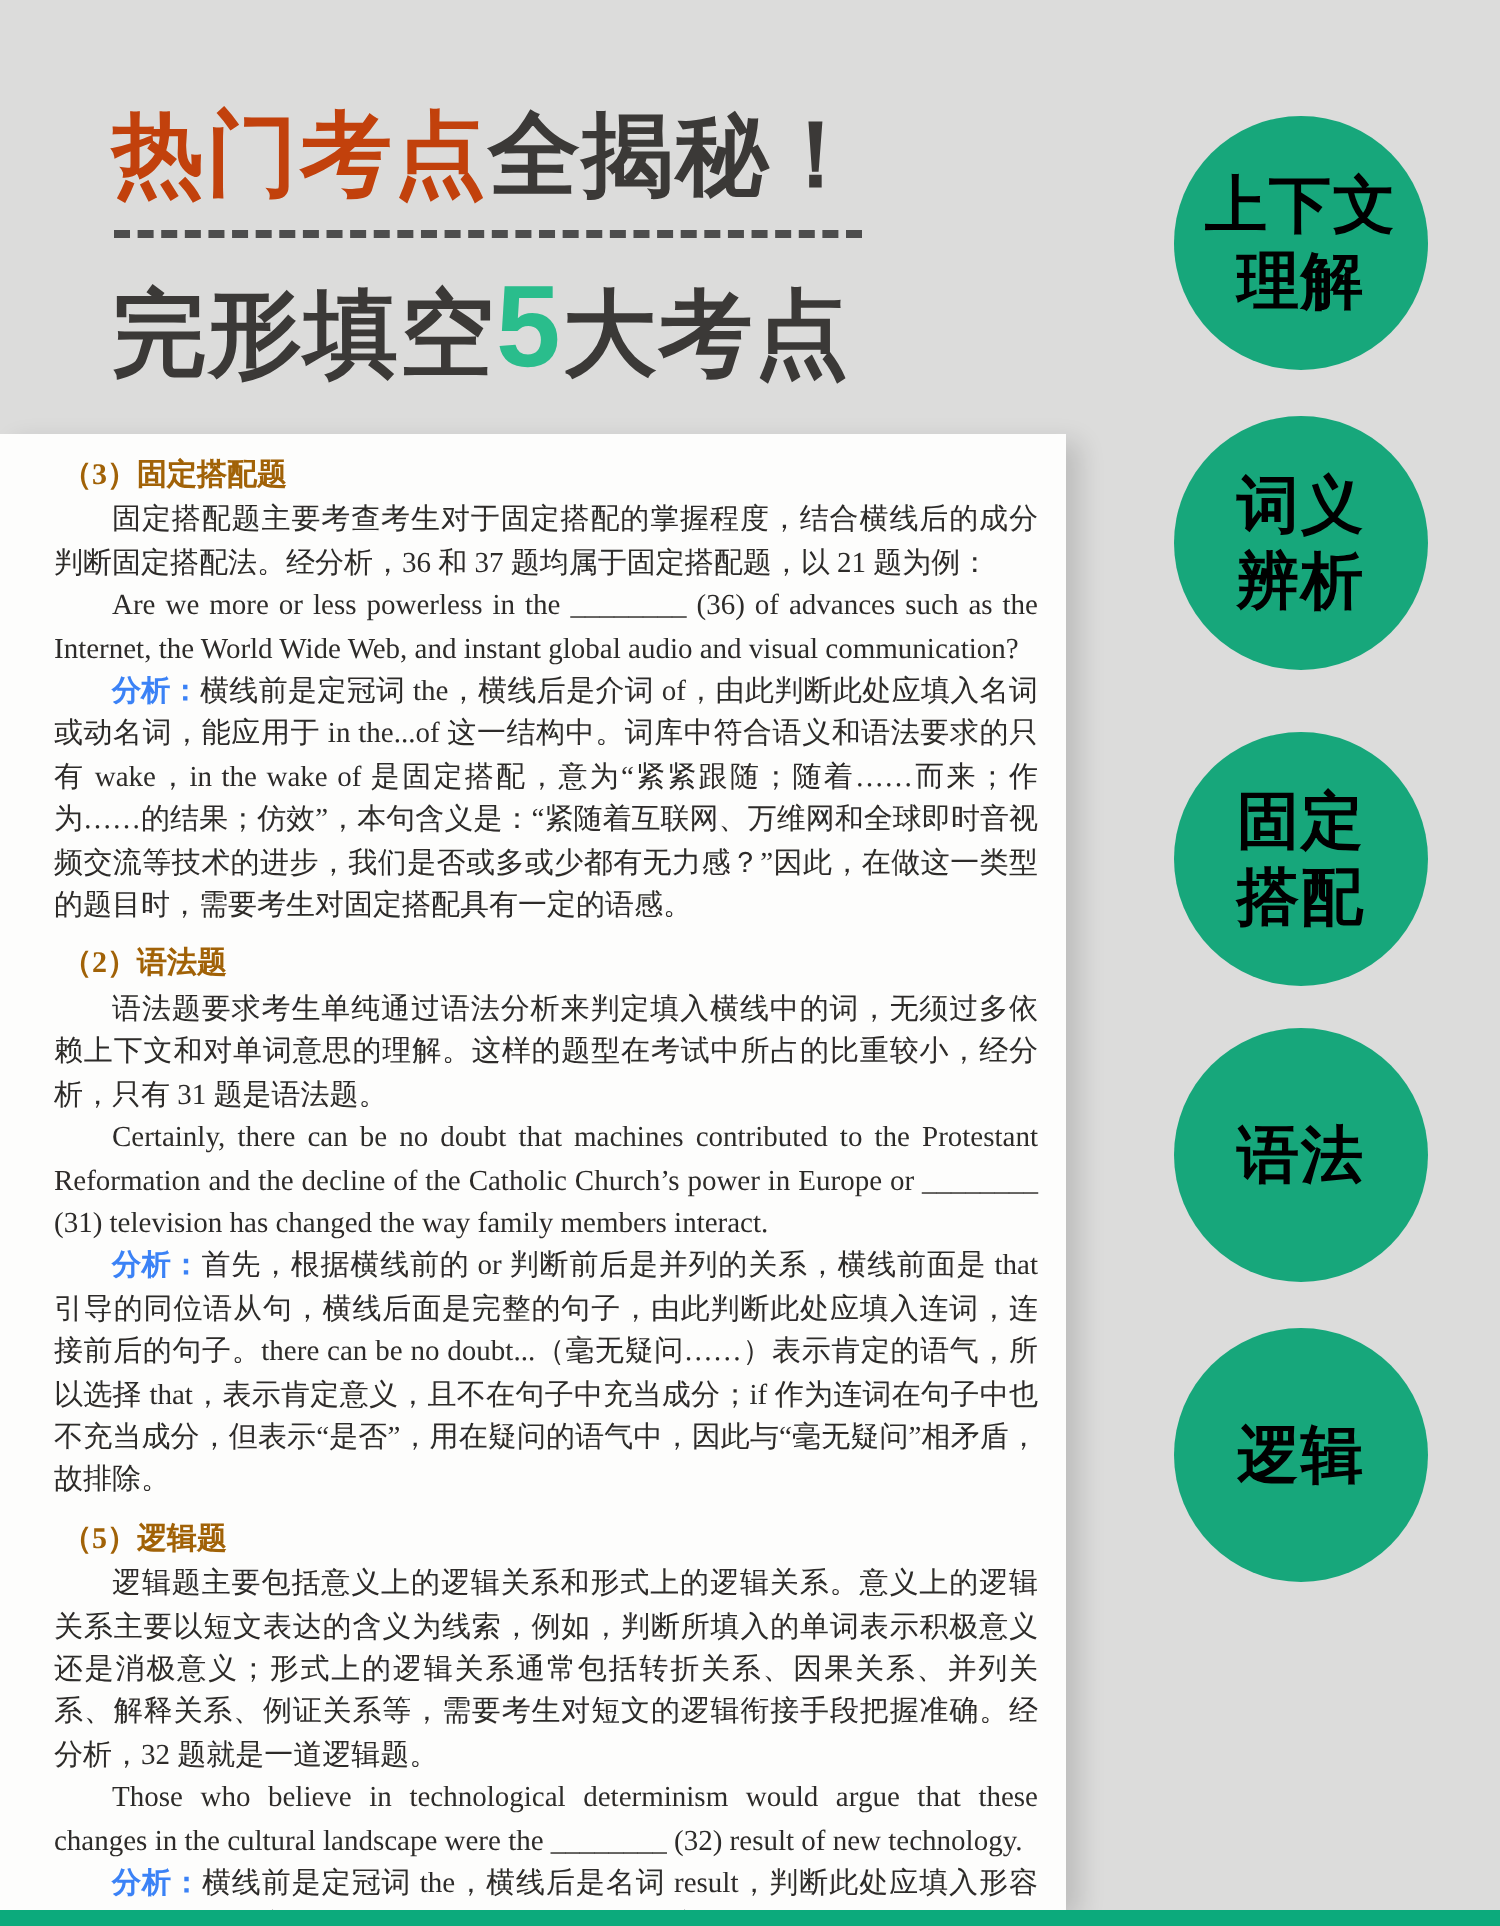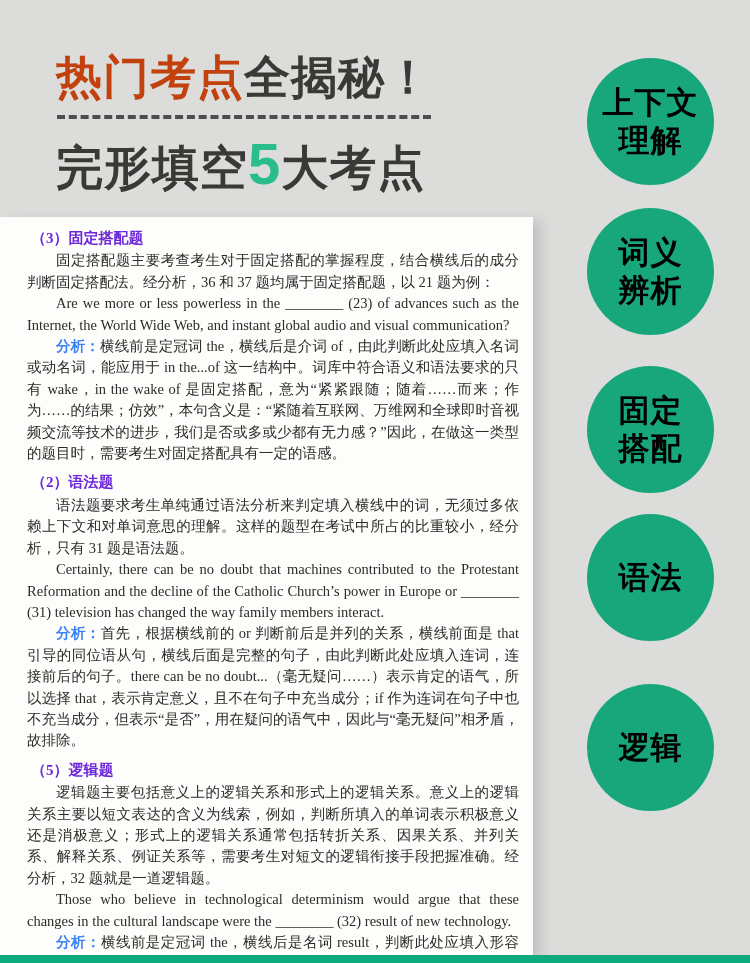--- a/index.html
+++ b/index.html
@@ -37,39 +37,39 @@
     padding:11px 14px 0 27px;
     overflow:hidden;
   }
   .doc {
     font-family:"Liberation Serif","DejaVu Serif",serif;
     font-size:14.5px; line-height:21.4px; color:#2d2b29;
     text-align:justify;
   }
   .doc-section + .doc-section { margin-top:8px; }
   .section-heading {
-    font-size:15px; font-weight:700; color:#6d28d9;
+    font-size:15px; font-weight:700; color:#a16207;
     margin:0 0 1px 4px;
   }
   .doc p { margin:0; text-indent:2em; }
   .doc .analysis b { font-weight:700; color:#3b82f6; }
 
   
   .badge {
     position:absolute; left:587px; width:127px; height:127px;
     border-radius:50%; background:#17a77b; color:#000000;
     display:flex; flex-direction:column; align-items:center; justify-content:center;
     font-weight:700; font-size:31px; line-height:1.22; letter-spacing:1px;
     text-align:center;
   }
   .badge-1 { top:58px; }
   .badge-2 { top:208px; }
   .badge-3 { top:366px; }
   .badge-4 { top:514px; }
-  .badge-5 { top:684px; }
+  .badge-5 { top:664px; }
 
   
   .bottom-bar {
     position:absolute; left:0; bottom:0; width:750px; height:8px;
     background:#0caa7c;
   }
 </style>
 </head>
 <body>
 
@@ -80,21 +80,21 @@
 <div class="title-line2">
   <span>完形填空</span><span class="accent-number">5</span><span>大考点</span>
 </div>
 
 <div class="doc-panel">
   <div class="doc">
 
     <div class="doc-section">
       <h3 class="section-heading">（3）固定搭配题</h3>
       <p class="zh">固定搭配题主要考查考生对于固定搭配的掌握程度，结合横线后的成分判断固定搭配法。经分析，36 和 37 题均属于固定搭配题，以 21 题为例：</p>
-      <p class="en">Are we more or less powerless in the ________ (23) of advances such as the Internet, the World Wide Web, and instant global audio and visual communication?</p>
+      <p class="en">Are we more or less powerless in the ________ (36) of advances such as the Internet, the World Wide Web, and instant global audio and visual communication?</p>
       <p class="zh analysis"><b>分析：</b><span>横线前是定冠词 the，横线后是介词 of，由此判断此处应填入名词或动名词，能应用于 in the...of 这一结构中。词库中符合语义和语法要求的只有 wake，in the wake of 是固定搭配，意为“紧紧跟随；随着……而来；作为……的结果；仿效”，本句含义是：“紧随着互联网、万维网和全球即时音视频交流等技术的进步，我们是否或多或少都有无力感？”因此，在做这一类型的题目时，需要考生对固定搭配具有一定的语感。</span></p>
     </div>
 
     <div class="doc-section">
       <h3 class="section-heading">（2）语法题</h3>
       <p class="zh">语法题要求考生单纯通过语法分析来判定填入横线中的词，无须过多依赖上下文和对单词意思的理解。这样的题型在考试中所占的比重较小，经分析，只有 31 题是语法题。</p>
       <p class="en">Certainly, there can be no doubt that machines contributed to the Protestant Reformation and the decline of the Catholic Church’s power in Europe or ________ (31) television has changed the way family members interact.</p>
       <p class="zh analysis"><b>分析：</b><span>首先，根据横线前的 or 判断前后是并列的关系，横线前面是 that 引导的同位语从句，横线后面是完整的句子，由此判断此处应填入连词，连接前后的句子。there can be no doubt...（毫无疑问……）表示肯定的语气，所以选择 that，表示肯定意义，且不在句子中充当成分；if 作为连词在句子中也不充当成分，但表示“是否”，用在疑问的语气中，因此与“毫无疑问”相矛盾，故排除。</span></p>
     </div>
 

